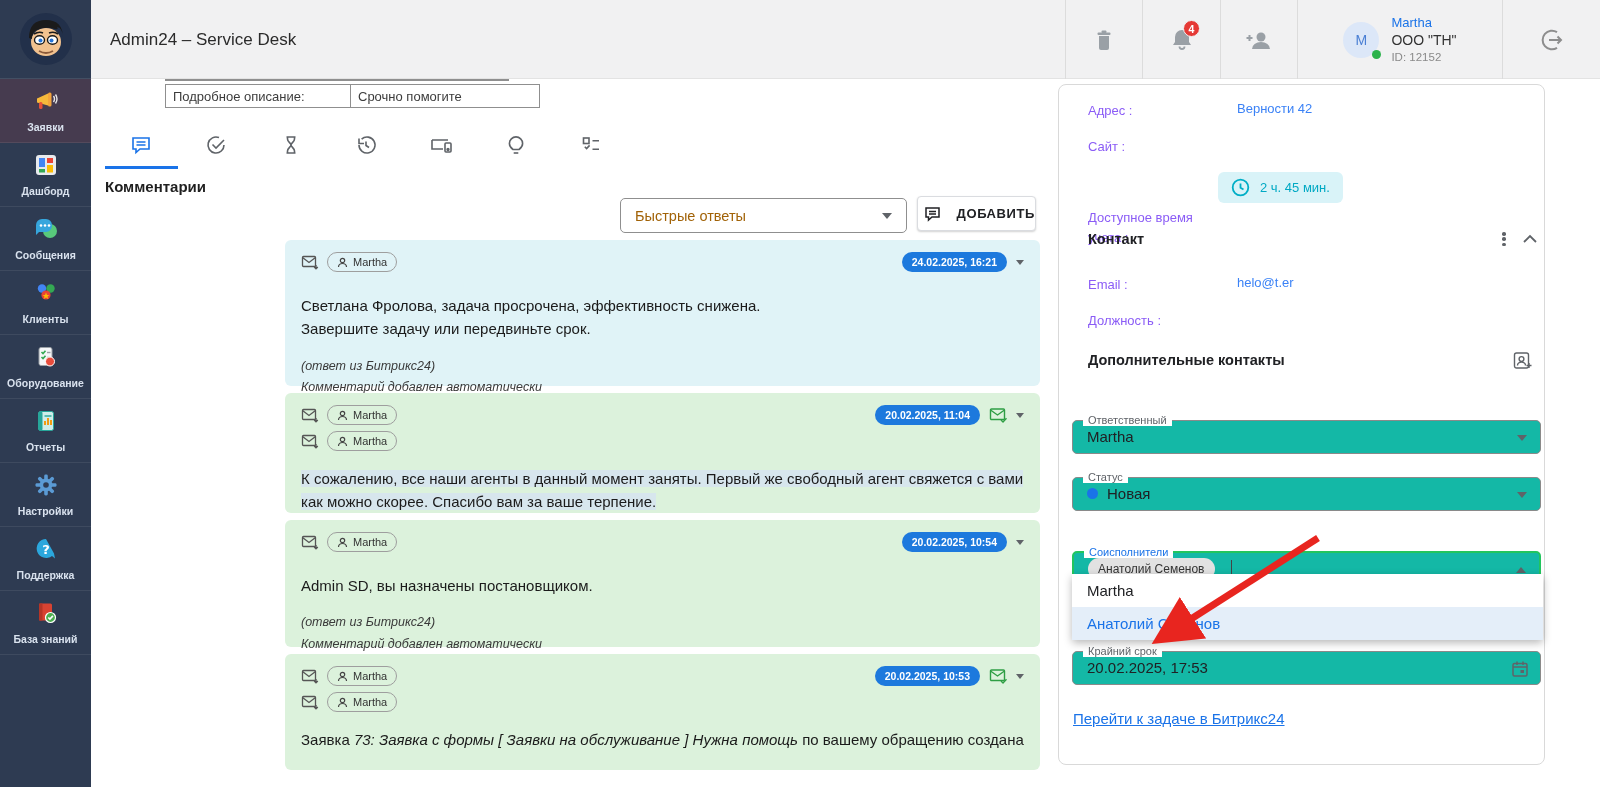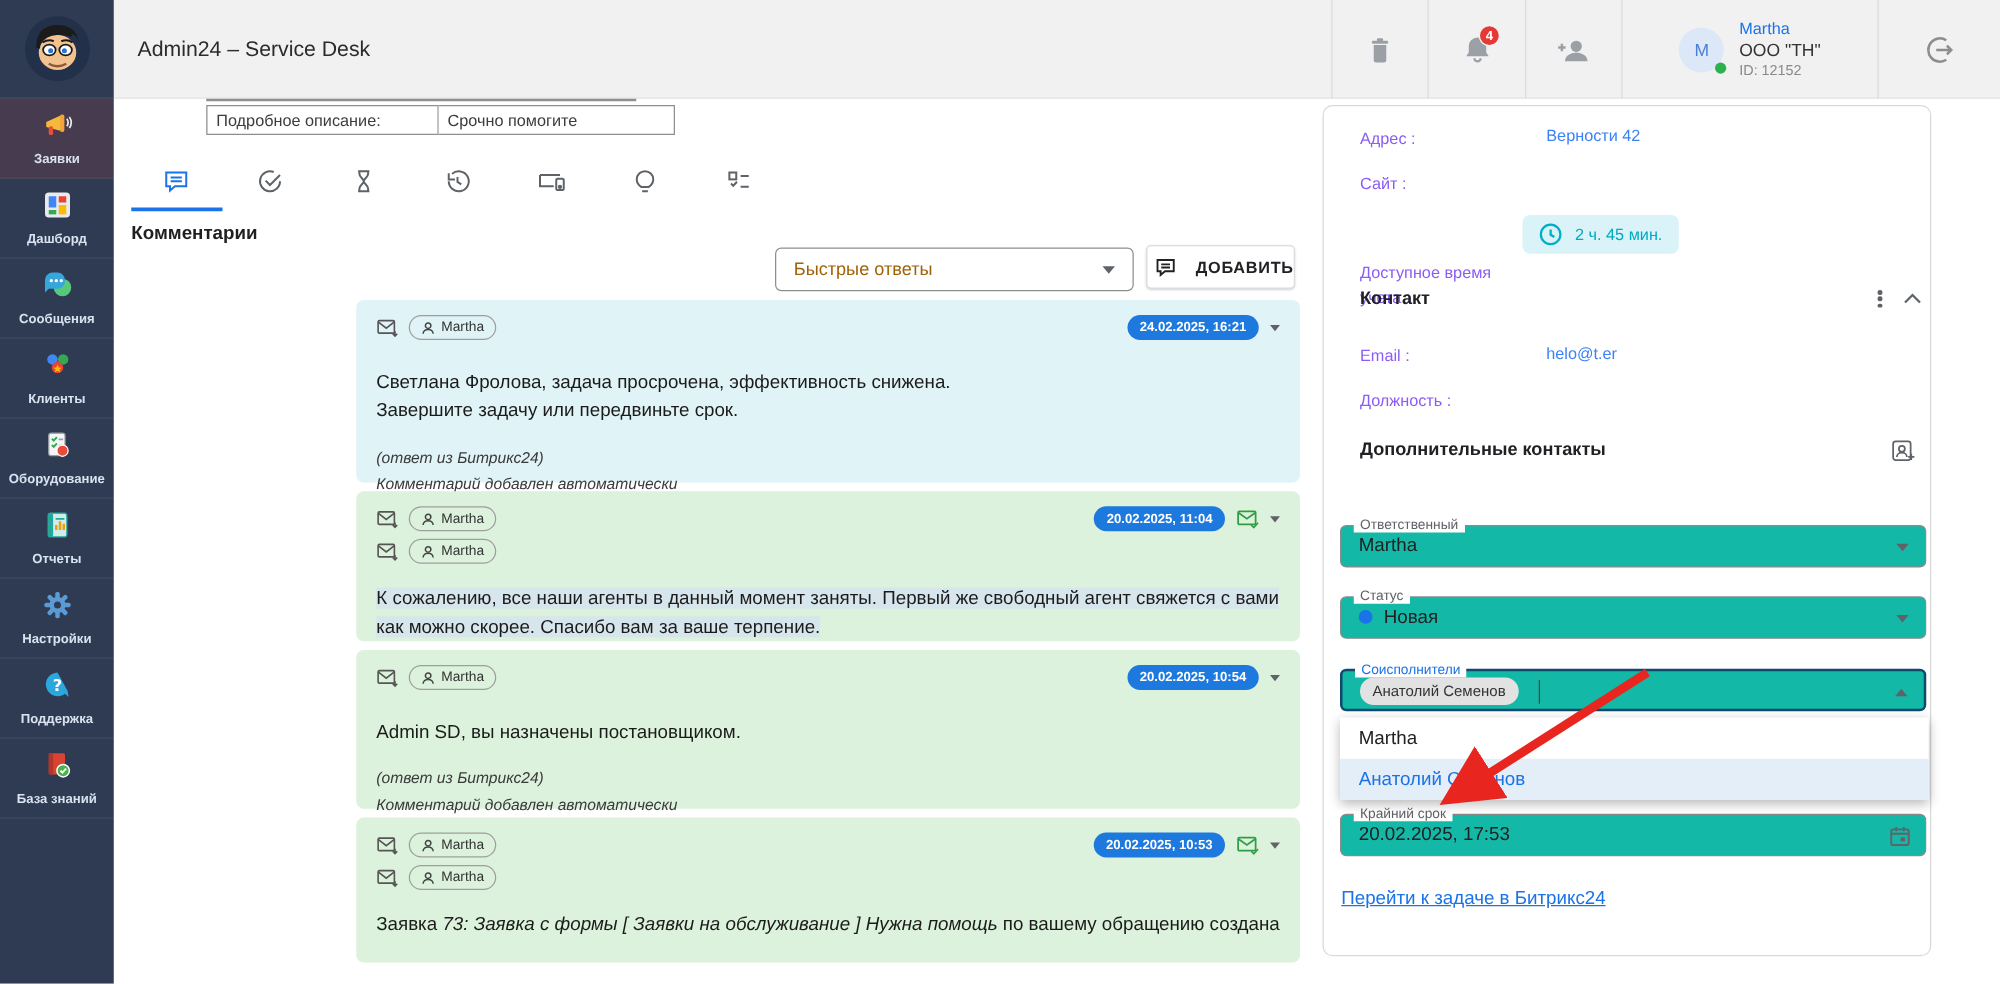--- a/index.html
+++ b/index.html
@@ -97,21 +97,21 @@
     align-items:center; justify-content:space-between; padding:2px 0; cursor:pointer; }
   .kebab i { width:3.5px; height:3.5px; border-radius:50%; background:#5f6368; }
 
   .fld { position:absolute; left:1072px; width:469px; height:34px; border:1px solid #8a8a8a;
     border-radius:5px; background:#14b8a6; }
   .fld-lbl { position:absolute; top:-7px; left:10px; background:#fff; padding:0 5px; font-size:11px;
     color:#5f6368; white-space:nowrap; }
   .fld-val { position:absolute; left:14px; top:7px; font-size:15px; color:#202124; display:flex;
     align-items:center; gap:9px; }
   .fld-dd { position:absolute; right:13px; top:14px; }
-  .fld.focused { border:2px solid #0c4a6e; }
+  .fld.focused { border:2px solid #22c55e;margin-top:16px; }
   .fld.focused .fld-lbl { color:#1a73e8; }
   .status-dot { width:11px; height:11px; border-radius:50%; background:#1a73e8; display:inline-block; }
   .co-chip { height:22px; padding:0 10px; background:#e2e2e2; border-radius:12px; font-size:12px;
     color:#333; display:inline-flex; align-items:center; }
   .text-cursor { width:1px; height:19px; background:#444; display:inline-block; margin-left:7px; }
   .caret-up { width:0; height:0; border-left:5px solid transparent; border-right:5px solid transparent;
     border-bottom:6px solid #5f6368; }
 
   .menu { position:absolute; left:1072px; top:574px; width:471px; background:#fff; z-index:6;
     box-shadow:0 3px 9px rgba(0,0,0,0.28); border-radius:0 0 3px 3px; }

